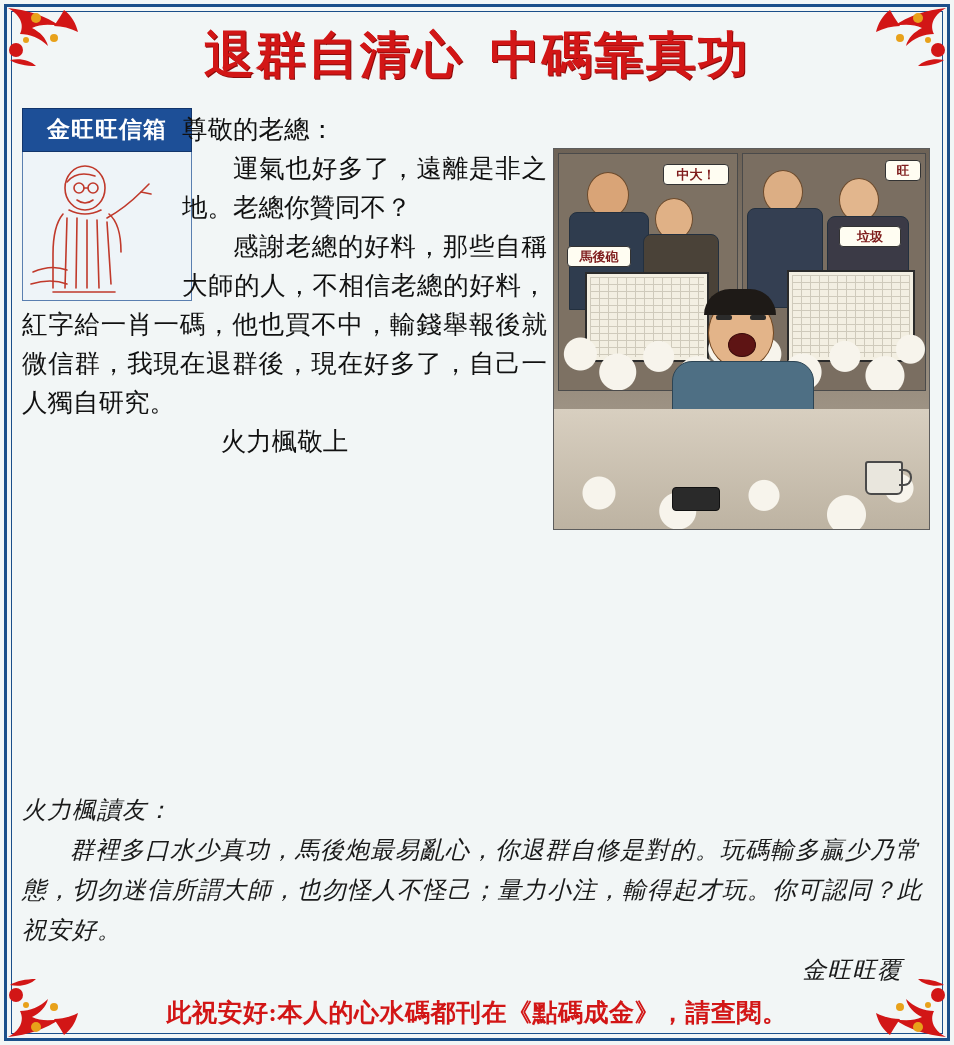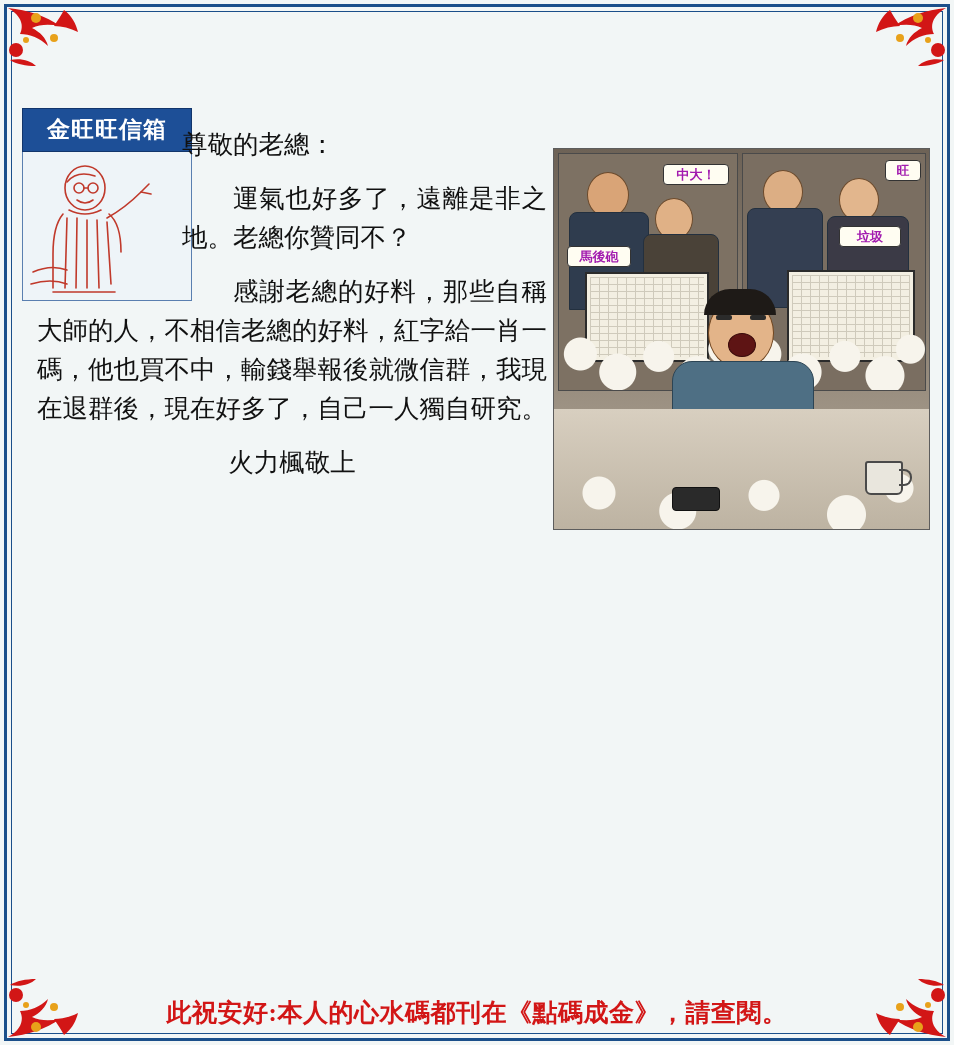--- a/index.html
+++ b/index.html
@@ -100,21 +100,21 @@
   .article {
     position: absolute;
     left: 22px;
     top: 110px;
     width: 910px;
     font-size: 25.5px;
     line-height: 39px;
     color: #111111;
     text-align: justify;
   }
-  .article p { margin: 15px; }
+  .article p { margin: 0; }
   .p-indent { text-indent: 2em; }
   .float-left-badge {
     float: left;
     width: 160px;
     height: 190px;
   }
   .float-right-art {
     float: right;
     width: 385px;
     height: 390px;
@@ -163,21 +163,21 @@
     border: 1px solid #4a4a4a;
     overflow: hidden;
   }
   .speech {
     position: absolute;
     background: #fffdf2;
     border: 1px solid #333;
     border-radius: 4px;
     font-size: 13px;
     font-weight: bold;
-    color: #a21caf;
+    color: #7f1d1d;
     text-align: center;
     padding: 2px 4px;
     line-height: 15px;
     font-family: "DejaVu Sans", sans-serif;
   }
   .monitor {
     position: absolute;
     background: #f3efe2;
     border: 2px solid #2b2b2b;
   }
@@ -290,20 +290,23 @@
       <circle cx="10" cy="44" r="7"></circle>
       <path d="M4 54 C14 52 24 54 30 60 C20 60 10 58 4 54 Z"></path>
     </g>
     <g fill="#e8a11a">
       <circle cx="30" cy="12" r="5"></circle>
       <circle cx="48" cy="32" r="4"></circle>
       <circle cx="20" cy="34" r="3"></circle>
     </g>
   </svg>
 
+  <div class="headline">
+    <span>退群自清心</span><span class="gap"></span><span>中碼靠真功</span>
+  </div>
 
   <div class="badge-box">
     <div class="badge-title">金旺旺信箱</div>
     <div class="badge-art">
       <svg width="150" height="146" viewBox="0 0 150 146">
         <g fill="none" stroke="#c0392b" stroke-width="1.6" stroke-linecap="round">
           <ellipse cx="62" cy="36" rx="20" ry="22"></ellipse>
           <path d="M44 30 q10 -12 28 -6"></path>
           <circle cx="56" cy="36" r="5"></circle>
           <circle cx="70" cy="36" r="5"></circle>
@@ -370,16 +373,21 @@
 
   <div class="article">
     <div class="float-left-badge"></div>
     <div class="float-right-art"></div>
     <p>尊敬的老總：</p>
     <p class="p-indent">運氣也好多了，遠離是非之地。老總你贊同不？</p>
     <p class="p-indent">感謝老總的好料，那些自稱大師的人，不相信老總的好料，紅字給一肖一碼，他也買不中，輸錢舉報後就微信群，我現在退群後，現在好多了，自己一人獨自研究。</p>
     <p class="sign-right">火力楓敬上</p>
   </div>
 
+  <div class="reply">
+    <p>火力楓讀友：</p>
+    <p class="indent">群裡多口水少真功，馬後炮最易亂心，你退群自修是對的。玩碼輸多贏少乃常態，切勿迷信所謂大師，也勿怪人不怪己；量力小注，輸得起才玩。你可認同？此祝安好。</p>
+    <p class="reply-sign">金旺旺覆</p>
+  </div>
 
   <div class="footer-note">此祝安好:本人的心水碼都刊在《點碼成金》，請查閱。</div>
 
 </div>
 
 </body></html>

